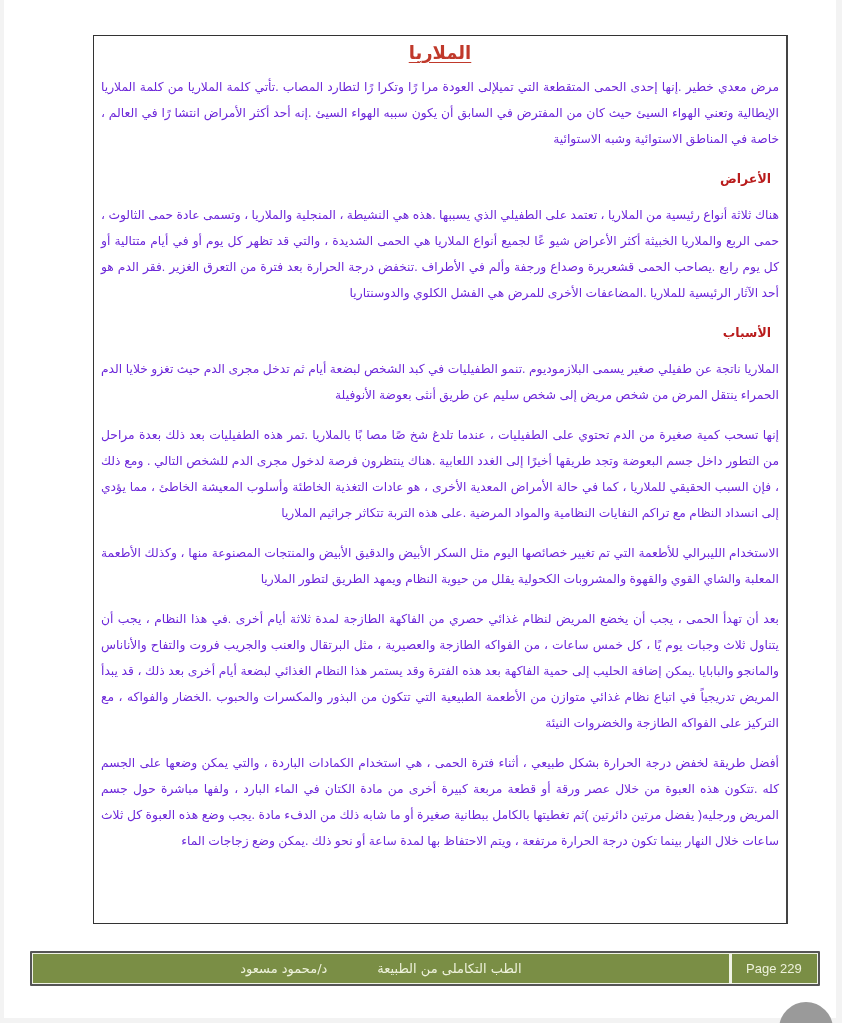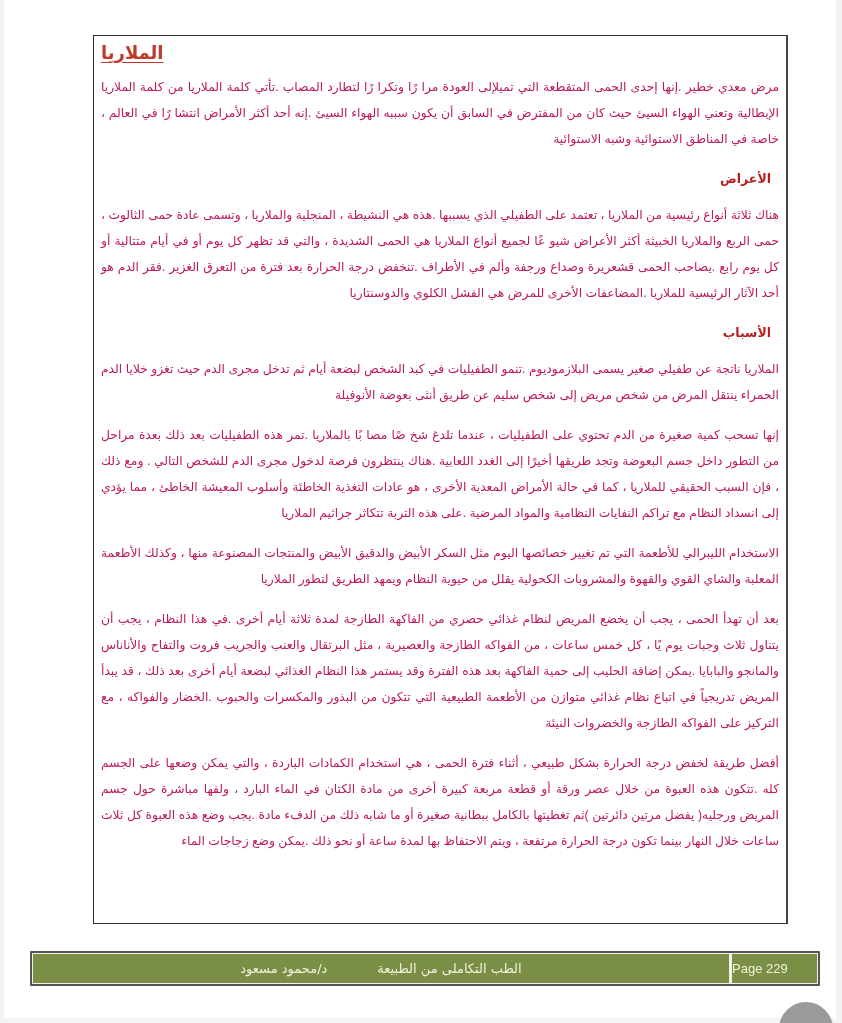--- a/index.html
+++ b/index.html
@@ -14,28 +14,28 @@
   }
   .frame {
     position:absolute; left:89px; top:35px; width:695px; height:889px;
     border:1.5px solid #333; border-right:2px solid #444;
     box-sizing:border-box;
     padding:0 7px;
     direction:rtl; text-align:justify;
     overflow:hidden;
   }
   .title {
-    text-align:left; color:#c0392b; font-weight:bold; font-size:18px;
+    text-align:center; color:#c0392b; font-weight:bold; font-size:18px;
     text-decoration:underline; text-underline-offset:3px;
     margin:0; padding-top:4px; height:34px; line-height:26px;
     font-family:"DejaVu Sans", sans-serif;
   }
   p {
     margin:0 0 14px 0;
-    font-size:12.3px; line-height:26px; color:#be185d;
+    font-size:12.3px; line-height:26px; color:#6d28d9;
     font-family:"Liberation Sans", "DejaVu Sans", sans-serif;
     text-align:justify;
   }
   h3 {
     font-size:12.5px; font-weight:bold; margin:0 8px 10px 0; line-height:26px; color:#b91c1c;
     font-family:"Liberation Sans", "DejaVu Sans", sans-serif;
   }
   h3.underline { text-decoration:underline; }
   .footer {
     position:absolute; left:26px; top:951px; width:790px; height:35px;
@@ -45,21 +45,21 @@
   }
   .footer .main {
     flex:1; background:#7a8e45; color:#eef2dc;
     display:flex; align-items:center; justify-content:center; gap:50px;
     direction:rtl; font-size:13px; letter-spacing:3px;
     font-family:"DejaVu Sans", sans-serif;
   }
   .footer .pagebox {
     width:88px; background:#7a8e45; color:#eef2dc; margin-right:0;
     border-left:3px solid #f0f3e6;
-    display:flex; align-items:center; box-sizing:border-box;
+    display:flex; align-items:center; padding-left:14px; box-sizing:border-box;
     font-size:13px; font-family:"Liberation Sans", sans-serif;
   }
   .circle {
     position:absolute; left:779px; top:1002px; width:54px; height:54px;
     border-radius:50%; background:#9a9a9a;
   }
 </style>
 </head>
 <body>
 

